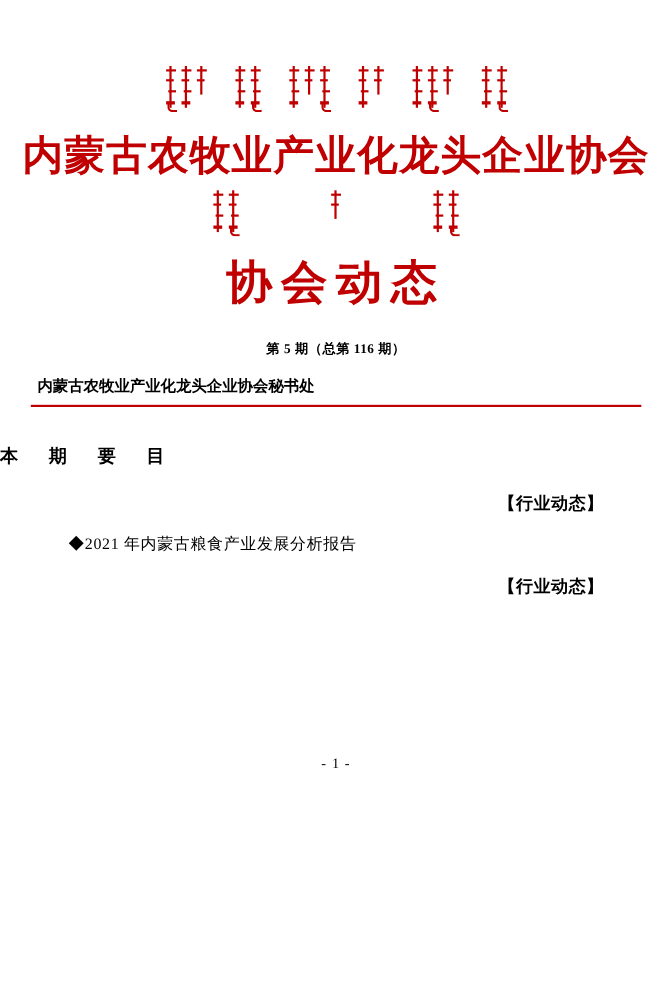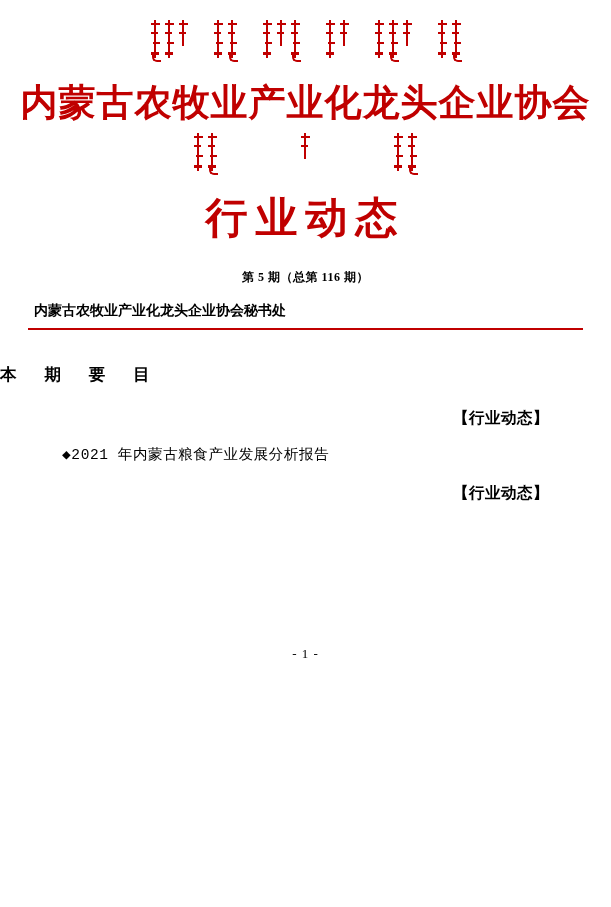--- a/index.html
+++ b/index.html
@@ -12,20 +12,21 @@
     background: #ffffff;
     font-family: "Liberation Serif", serif;
     overflow: hidden;
     position: relative;
   }
   .page {
     position: relative;
     width: 611px;
     height: 676px;
     box-sizing: border-box;
+    margin-top: 40px;
   }
 
   
   .mongol-row {
     display: flex;
     justify-content: center;
     align-items: flex-start;
     gap: 26px;
     padding-top: 18px;
     height: 62px;
@@ -152,21 +153,20 @@
     margin-top: 14px;
     letter-spacing: 0.5px;
     text-align: right;
   }
   .entry {
     margin-top: 13px;
     line-height: 1.9;
     letter-spacing: 0.6px;
     font-size: 14.5px;
     text-indent: 0;
-    font-family: Liberation Mono, monospace;
   }
 
   
   .page-number {
     position: absolute;
     bottom: 14px;
     left: 0;
     right: 0;
     text-align: center;
     font-size: 13px;
@@ -308,21 +308,21 @@
         </div>
       <div class="mongol-col curl">
           <span class="t1"></span>
           <span class="t2"></span>
           <span class="t3"></span>
           <span class="t4"></span>
         </div>
     </div>
   </div>
 
-  <div class="sub-title">行业动态</div>
+  <div class="sub-title">协会动态</div>
 
   <div class="issue-line">第 5 期（总第 116 期）</div>
 
   <div class="pub-row">
     <span class="publisher">内蒙古农牧业产业化龙头企业协会秘书处</span>
   </div>
 
   <div class="red-rule"></div>
 
   <div class="contents-heading">本 期 要 目</div>

